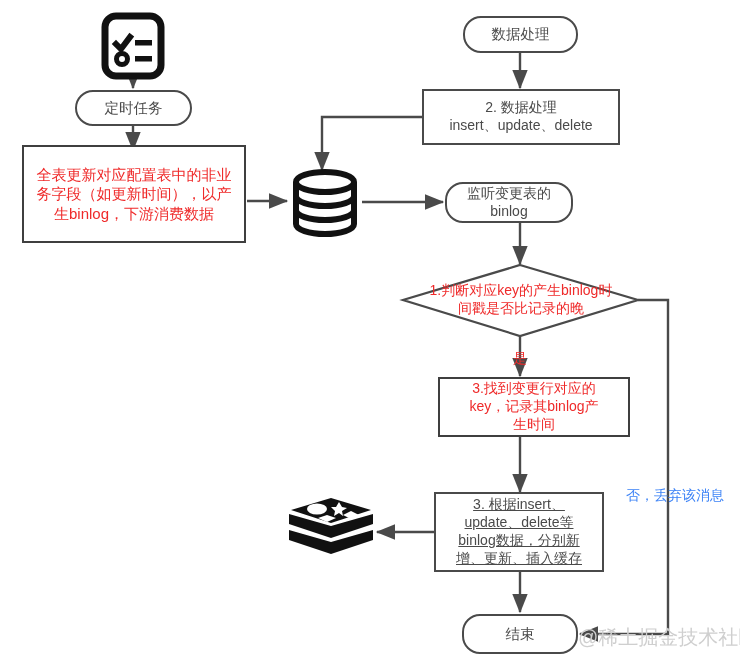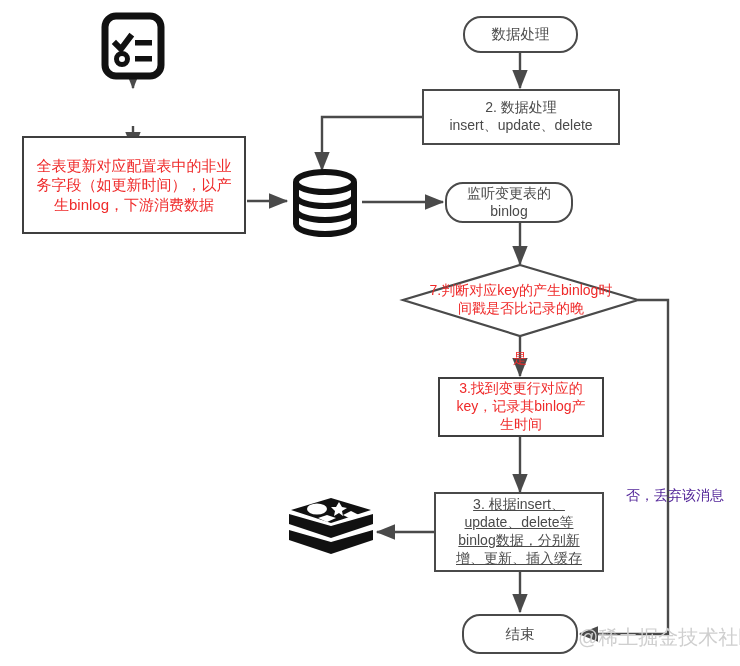--- a/index.html
+++ b/index.html
@@ -41,21 +41,21 @@
   }
   .node.red-text {
     color: #ef2a2a;
     border-color: #3f3f3f;
   }
   .node.rect {
     border-radius: 0;
   }
   .label {
     position: absolute;
-    color: #4c1d95;
+    color: #3b82f6;
     white-space: pre-line;
     text-align: center;
     z-index: 4;
   }
   .label.red {
     color: #ef2a2a;
   }
   .icon-box {
     position: absolute;
     z-index: 3;
@@ -146,40 +146,41 @@
       </g>
       <g fill="#ffffff">
         <ellipse cx="32" cy="13" rx="10" ry="5.5"></ellipse>
         <path d="M54,6 L57,11 L62,12 L57,15 L58,20 L54,17 L49,20 L50,15 L46,11 L51,11 z"></path>
         <path d="M66,15 l8,4 l-8,4 l-8,-4 z"></path>
         <path d="M42,19 l9,3 l-9,4 l-9,-4 z"></path>
       </g>
     </svg>
   </div>
 
+  <div class="node rounded" style="left:75px; top:90px; width:117px; height:36px; font-size:14.5px;">定时任务</div>
 
-  <div class="node rect red-text" style="left:22px; top:136px; width:224px; height:98px; font-size:15px; padding:0 6px;">全表更新对应配置表中的非业
+  <div class="node rect red-text" style="left:22px; top:145px; width:224px; height:98px; font-size:15px; padding:0 6px;">全表更新对应配置表中的非业
 务字段（如更新时间），以产
 生binlog，下游消费数据</div>
 
   <div class="node rounded" style="left:463px; top:16px; width:115px; height:37px; font-size:14.5px;">数据处理</div>
 
   <div class="node rect" style="left:422px; top:89px; width:198px; height:56px; font-size:14px;">2. 数据处理
 insert、update、delete</div>
 
   <div class="node rounded" style="left:445px; top:182px; width:128px; height:41px; font-size:14px;">监听变更表的
 binlog</div>
 
   <svg class="svg-layer" style="z-index:3;" viewBox="0 0 740 666">
     <polygon points="520,265 638,300 520,336 403,300" fill="#ffffff" stroke="#4a4a4a" stroke-width="2.2"></polygon>
   </svg>
-  <div class="diamond-text" style="left:403px; top:281px; width:236px; font-size:14px;">7.判断对应key的产生binlog时
+  <div class="diamond-text" style="left:403px; top:281px; width:236px; font-size:14px;">1.判断对应key的产生binlog时
 间戳是否比记录的晚</div>
 
-  <div class="node rect red-text" style="left:438px; top:377px; width:166px; height:60px; font-size:14px;">3.找到变更行对应的
+  <div class="node rect red-text" style="left:438px; top:377px; width:192px; height:60px; font-size:14px;">3.找到变更行对应的
 key，记录其binlog产
 生时间</div>
 
   <div class="node rect" style="left:434px; top:492px; width:170px; height:80px; font-size:14px;text-decoration:underline;">3. 根据insert、
 update、delete等
 binlog数据，分别新
 增、更新、插入缓存</div>
 
   <div class="node rounded" style="left:462px; top:614px; width:116px; height:40px; font-size:14.5px;">结束</div>
 

